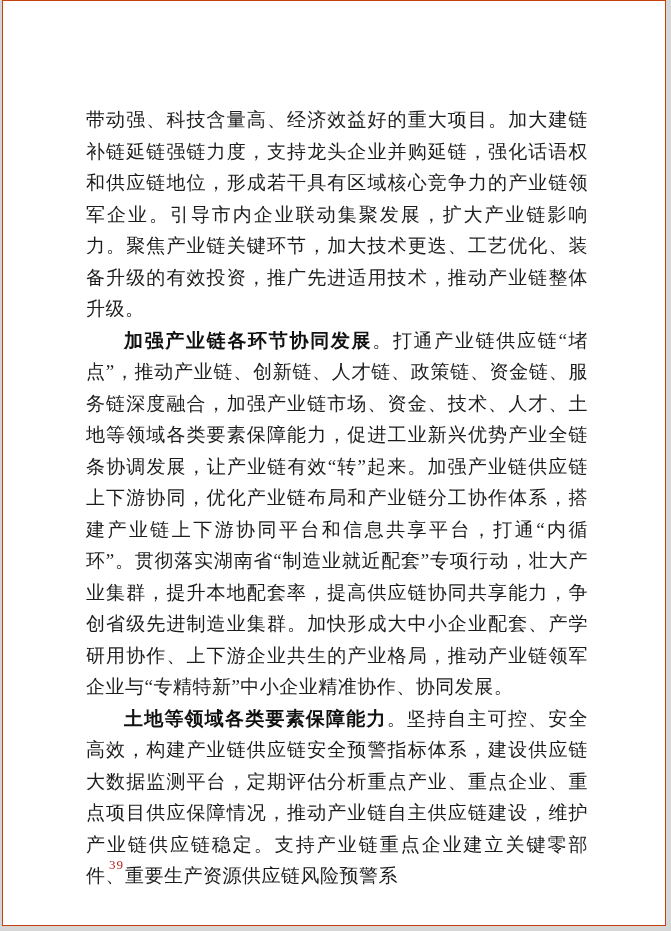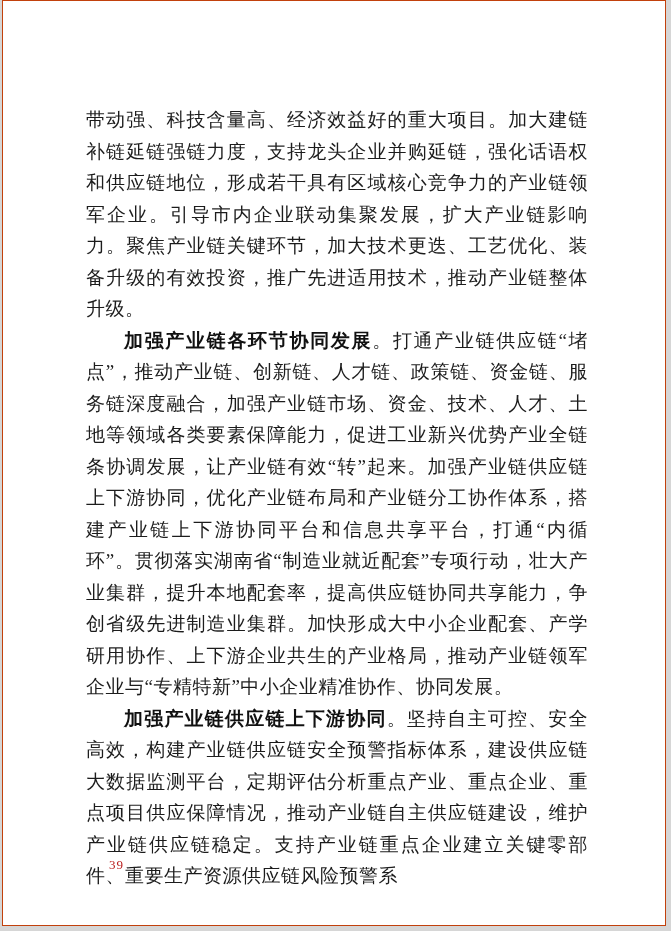--- a/index.html
+++ b/index.html
@@ -39,16 +39,16 @@
     letter-spacing:1px;
   }
 </style>
 </head>
 <body>
 
 <div class="page">
   <div class="text-block">
     <p class="para"><span>带动强、科技含量高、经济效益好的重大项目。加大建链补链延链强链力度，支持龙头企业并购延链，强化话语权和供应链地位，形成若干具有区域核心竞争力的产业链领军企业。引导市内企业联动集聚发展，扩大产业链影响力。聚焦产业链关键环节，加大技术更迭、工艺优化、装备升级的有效投资，推广先进适用技术，推动产业链整体升级。</span></p>
     <p class="para indent"><span class="bold-lead">加强产业链各环节协同发展</span><span>。打通产业链供应链“堵点”，推动产业链、创新链、人才链、政策链、资金链、服务链深度融合，加强产业链市场、资金、技术、人才、土地等领域各类要素保障能力，促进工业新兴优势产业全链条协调发展，让产业链有效“转”起来。加强产业链供应链上下游协同，优化产业链布局和产业链分工协作体系，搭建产业链上下游协同平台和信息共享平台，打通“内循环”。贯彻落实湖南省“制造业就近配套”专项行动，壮大产业集群，提升本地配套率，提高供应链协同共享能力，争创省级先进制造业集群。加快形成大中小企业配套、产学研用协作、上下游企业共生的产业格局，推动产业链领军企业与“专精特新”中小企业精准协作、协同发展。</span></p>
-    <p class="para indent"><span class="bold-lead">加强产业链供应链上下游协同</span><span>。坚持自主可控、安全高效，构建产业链供应链安全预警指标体系，建设供应链大数据监测平台，定期评估分析重点产业、重点企业、重点项目供应保障情况，推动产业链自主供应链建设，维护产业链供应链稳定。支持产业链重点企业建立关键零部件、重要生产资源供应链风险预警系</span></p>
+    <p class="para indent"><span class="bold-lead">土地等领域各类要素保障能力</span><span>。坚持自主可控、安全高效，构建产业链供应链安全预警指标体系，建设供应链大数据监测平台，定期评估分析重点产业、重点企业、重点项目供应保障情况，推动产业链自主供应链建设，维护产业链供应链稳定。支持产业链重点企业建立关键零部件、重要生产资源供应链风险预警系</span></p>
   </div>
   <div class="page-number">39</div>
 </div>
 
 </body></html>

